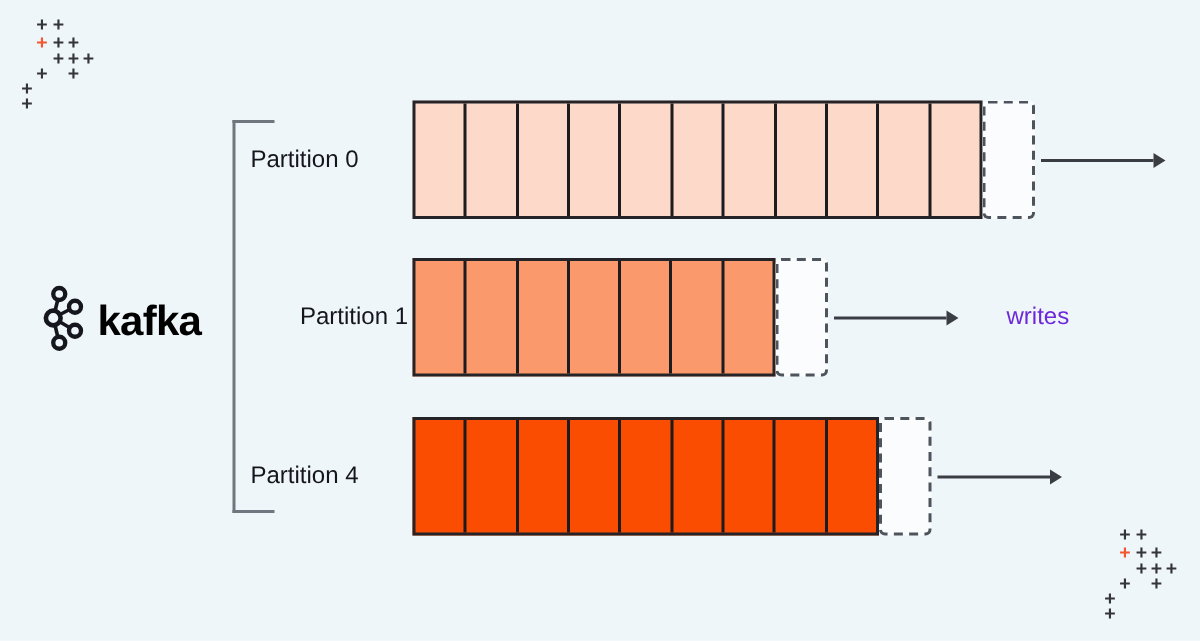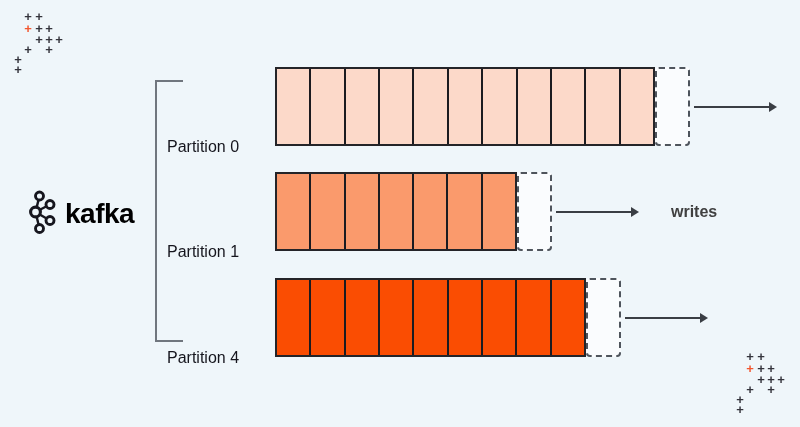--- a/index.html
+++ b/index.html
@@ -42,21 +42,20 @@
   
   .p-label{
     position:absolute;
     left:167px;
     width:105px;
     height:22px;
     line-height:22px;
     font-size:16px;
     color:#15151d;
     white-space:nowrap;
-    margin-top:40px;
   }
   .p-bar{
     position:absolute;
     box-sizing:border-box;
     border:2px solid #242428;
     display:flex;
     height:79px;
   }
   .seg{flex:1 1 0;}
   .seg:not(:last-child){border-right:2px solid #1b1b20;}
@@ -80,22 +79,21 @@
     right:-8px;top:-4px;
     border-left:8px solid #3a3e44;
     border-top:5px solid transparent;
     border-bottom:5px solid transparent;
   }
   .writes{
     position:absolute;
     left:671px;top:202px;
     height:20px;line-height:20px;
     font-size:16px;
-    color:#404040;
-    font-weight:bold;
+    color:#6d28d9;
   }
 </style>
 </head>
 <body>
 
 <div class="stage">
 
   <div id="deco-tl">
       <span class="plus" style="left: 28px; top: 16px; color: rgb(52, 52, 60);">+</span>
       <span class="plus" style="left: 39px; top: 16px; color: rgb(52, 52, 60);">+</span>
@@ -156,21 +154,21 @@
         <div class="seg"></div>
         <div class="seg"></div>
         <div class="seg"></div>
         <div class="seg"></div>
         <div class="seg"></div>
         <div class="seg"></div>
         <div class="seg"></div>
       </div>
       <div class="dash-box" style="left: 655px; top: 67px;"></div>
       <div class="arrow" style="left: 694px; top: 105.5px; width: 75px;"></div>
-      <div class="p-label" style="top: 200.5px;">Partition 1</div>
+      <div class="p-label" style="top: 200.5px; text-align: right;">Partition 1</div>
       <div class="p-bar" style="left: 275px; top: 172px; width: 242px; background: rgb(250, 154, 108);">
         <div class="seg"></div>
         <div class="seg"></div>
         <div class="seg"></div>
         <div class="seg"></div>
         <div class="seg"></div>
         <div class="seg"></div>
         <div class="seg"></div>
       </div>
       <div class="dash-box" style="left: 517px; top: 172px;"></div>

